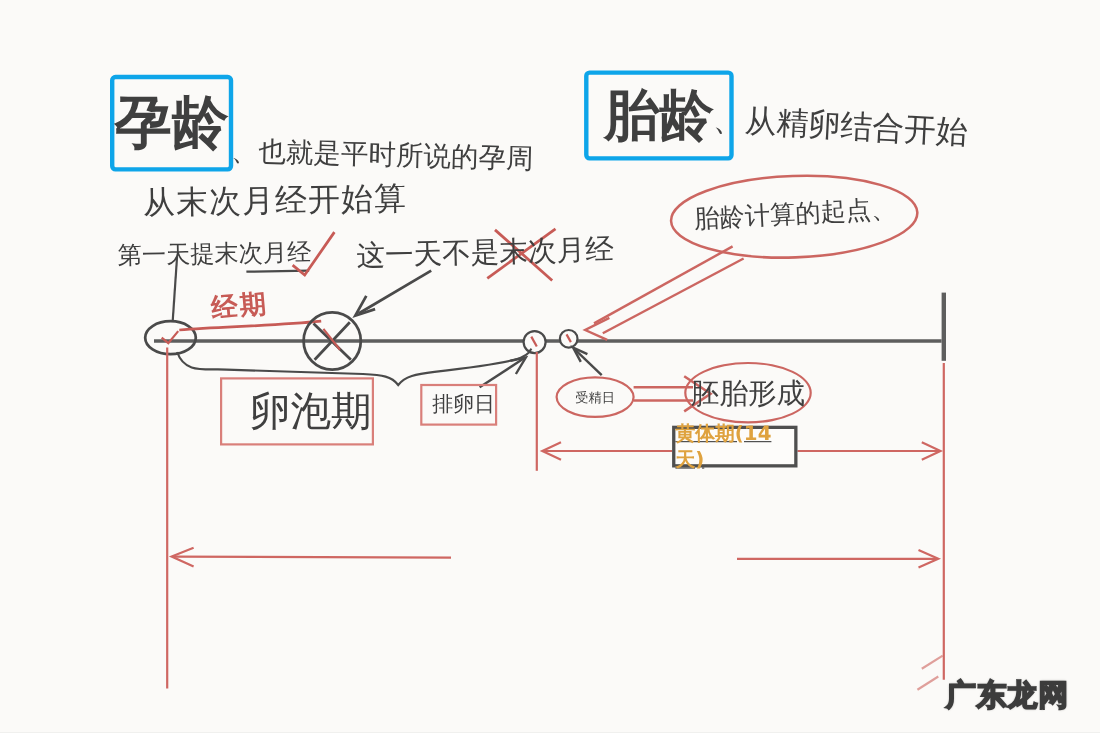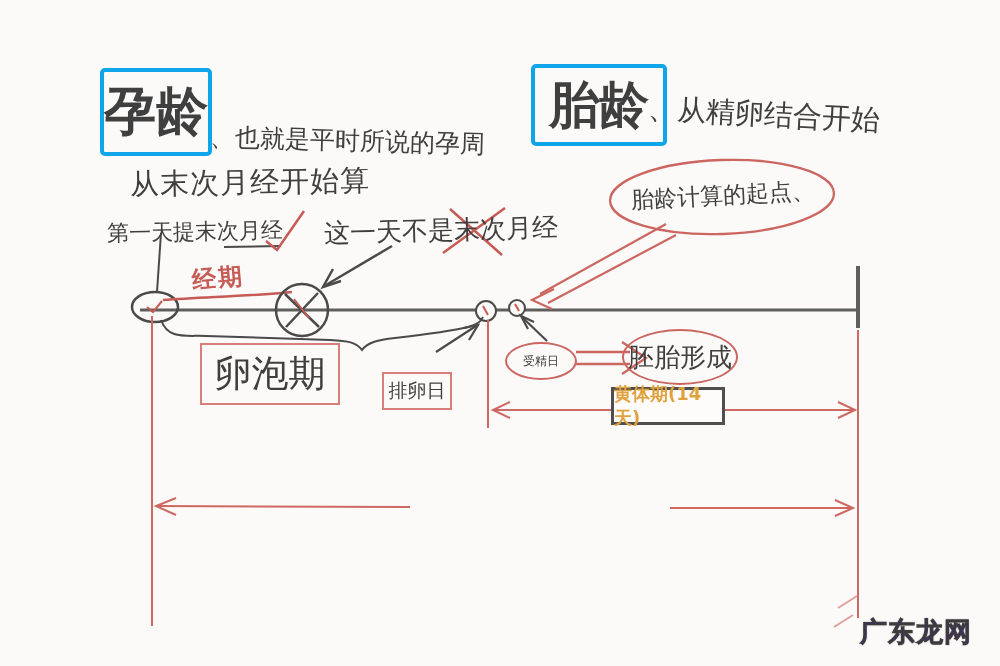--- a/index.html
+++ b/index.html
@@ -11,33 +11,33 @@
   .txt{position:absolute;white-space:nowrap;line-height:1.1;}
   .ink{color:#3f3f3f;}
   .red{color:#c75b56;}
   .greenbox{
     position:absolute;border:4px solid #0ea5e9;border-radius:5px;
     display:flex;align-items:center;justify-content:center;
     font-weight:bold;background:transparent;
   }
   .redbox{
     position:absolute;border:2.5px solid #d97f7a;
-    display:flex;align-items:center;justify-content:center;background:transparent;
+    display:flex;align-items:center;justify-content:flex-end;background:transparent;
   }
   .redoval{
     position:absolute;border:2.5px solid #cc6661;border-radius:50%;
     display:flex;align-items:center;justify-content:center;background:transparent;
   }
   .graybox{
     position:absolute;border:3px solid #4f4f4f;background:#fdfcfa;
-    display:flex;align-items:center;justify-content:center;
+    display:flex;align-items:center;justify-content:center;text-decoration:underline;
   }
   #luteal-label{color:#dfa23e;font-weight:bold;}
   #watermark{
-    position:absolute;font-weight:normal;color:#4c1d95;
+    position:absolute;font-weight:bold;color:#4c1d95;
     -webkit-text-stroke:1.6px #3c3c3c;text-shadow:0 0 2px #3c3c3c;
     letter-spacing:1px;
   }
 </style>
 </head>
 <body>
 
 <div id="canvas">
 
   <svg id="artwork" width="1000" height="666" viewBox="0 0 1000 666">
@@ -150,21 +150,21 @@
   <div class="txt ink" style="left:648px;top:99px;font-size:29px;transform:rotate(3deg);">、从精卵结合开始</div>
 
   <div class="txt ink" style="left:618px;top:183px;width:210px;text-align:center;font-size:23px;transform:rotate(-3deg);">胎龄计算的起点、</div>
 
   <div class="txt red" style="left:192px;top:265px;font-size:24px;font-weight:bold;transform:rotate(-5deg);letter-spacing:2px;">经期</div>
 
   <div class="redbox" style="left:200px;top:343px;width:136px;height:58px;font-size:37px;">
     <span>卵泡期</span>
   </div>
 
-  <div class="redbox" style="left:382px;top:372px;width:66px;height:34px;font-size:19px;border-width:2px;font-family:Liberation Serif, serif;">
+  <div class="redbox" style="left:382px;top:349px;width:66px;height:34px;font-size:19px;border-width:2px;font-family:Liberation Serif, serif;">
     <span>排卵日</span>
   </div>
 
   <div class="redoval" style="left:505px;top:342px;width:68px;height:34px;font-size:12px;border-width:2px;">
     <span>受精日</span>
   </div>
 
   <svg style="position:absolute;left:572px;top:340px;" width="78" height="38">
     <g stroke="#cc6661" stroke-width="2.3" fill="none">
       <path d="M4,12 L58,12"></path>

